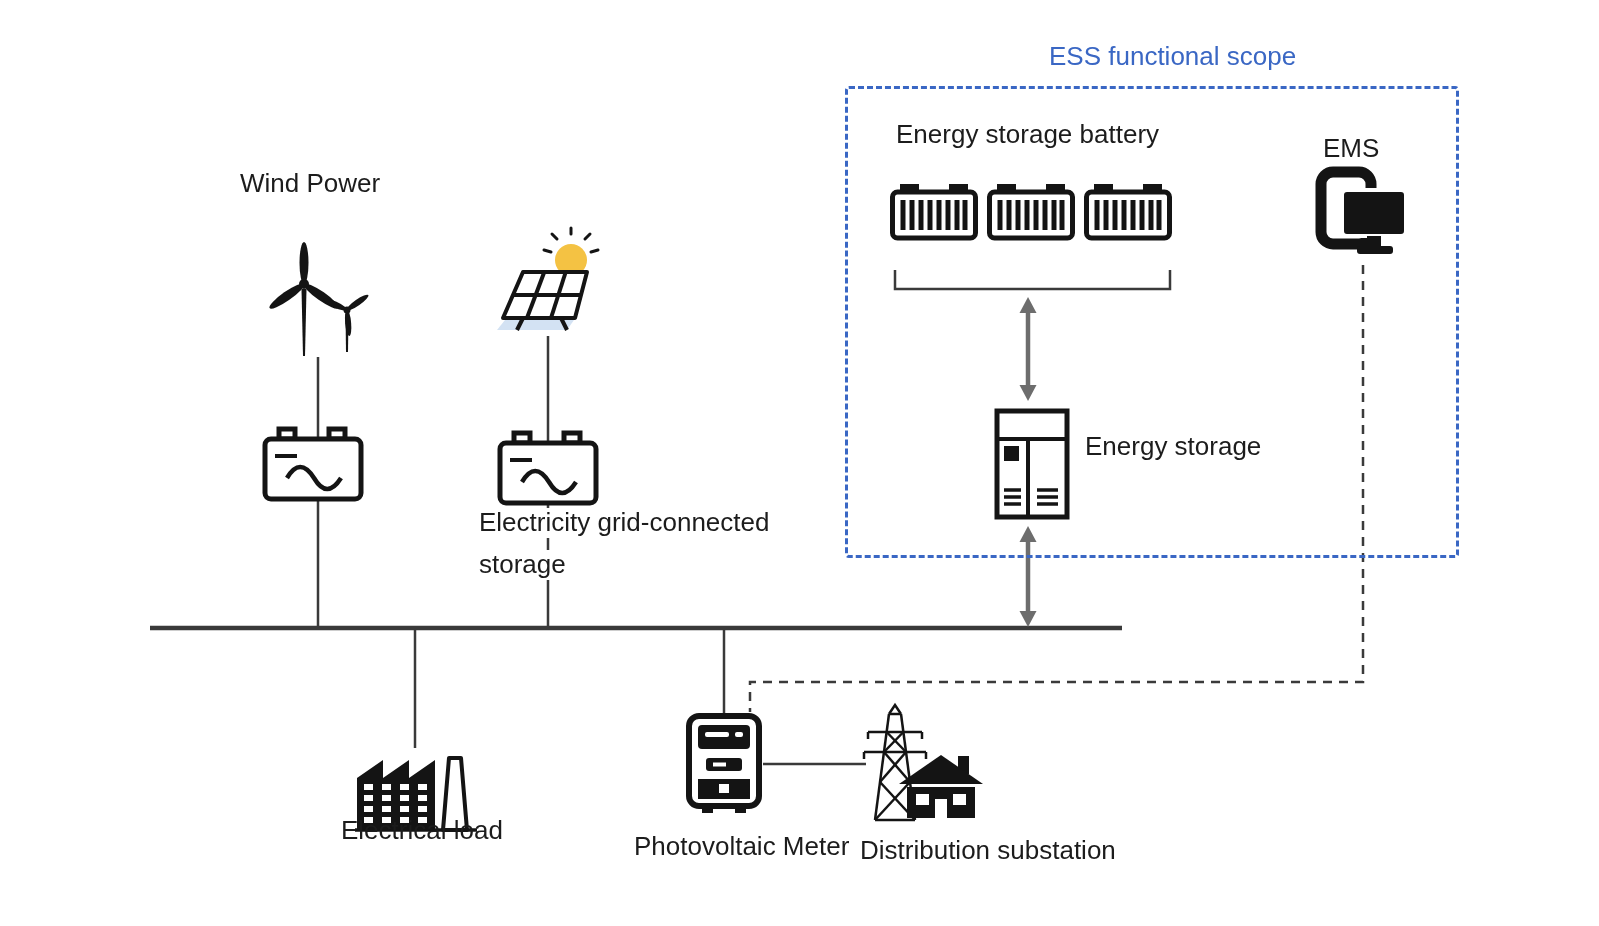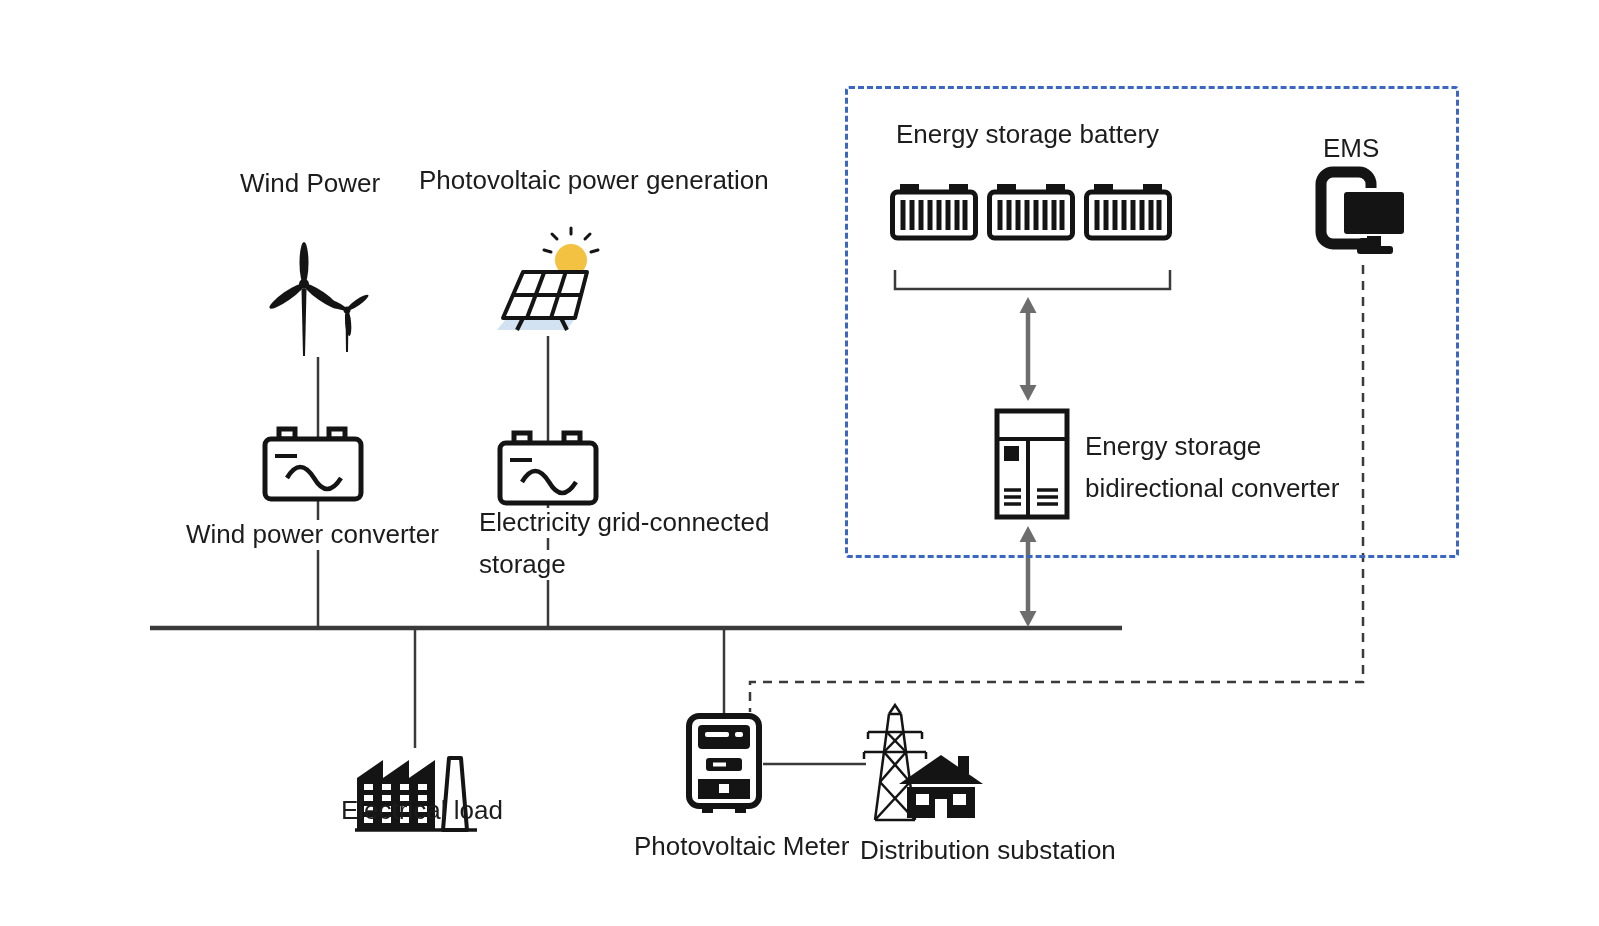--- a/index.html
+++ b/index.html
@@ -51,20 +51,21 @@
       <polygon points="1028,401 1019.5,385 1036.5,385" class="arrow-head"></polygon>
     </g>
     <g>
       <line x1="1028" y1="540" x2="1028" y2="613" class="arrow-line" stroke-width="4.5"></line>
       <polygon points="1028,526 1019.5,542 1036.5,542" class="arrow-head"></polygon>
       <polygon points="1028,627 1019.5,611 1036.5,611" class="arrow-head"></polygon>
     </g>
   </svg>
 
   <div class="scope-box"></div>
+  <div class="lbl accent" style="left:1049px;top:42px">ESS functional scope</div>
 
   <div class="lbl" style="left:240px;top:169px">Wind Power</div>
   <svg class="icon" style="left:252px;top:222px;width:120px;height:136px" viewBox="0 0 120 136">
     <g class="ic-fill">
       <polygon points="49.5,67 54.5,67 53,134 51,134"></polygon>
       <g transform="translate(52,62)">
         <ellipse cx="0" cy="-21" rx="4.5" ry="21"></ellipse>
         <ellipse cx="0" cy="-21" rx="4.5" ry="21" transform="rotate(125)"></ellipse>
         <ellipse cx="0" cy="-21" rx="4.5" ry="21" transform="rotate(235)"></ellipse>
       </g>
@@ -80,23 +81,21 @@
   </svg>
   <svg class="icon" style="left:262px;top:426px;width:102px;height:76px" viewBox="0 0 102 76">
     <g class="ic-stroke-fw" stroke-width="5">
       <rect x="17" y="3" width="16" height="10"></rect>
       <rect x="67" y="3" width="16" height="10"></rect>
       <rect x="3" y="13" width="96" height="60" rx="6"></rect>
     </g>
     <line x1="13" y1="30" x2="35" y2="30" class="ic-stroke" stroke-width="4"></line>
     <path d="M25,52 q13,-22 27,0 q13,22 27,0" class="ic-stroke" stroke-width="4.5"></path>
   </svg>
-  <div class="lbl lbl-bg" style="left:181px;top:520px">Wind power converter</div>
-
-  <div class="lbl" style="left:419px;top:166px">Photovoltaic power generation</div>
+
   <svg class="icon" style="left:487px;top:226px;width:120px;height:112px" viewBox="0 0 120 112">
     <circle cx="84" cy="34" r="16" class="sun"></circle>
     <g class="ic-stroke" stroke-width="3" stroke-linecap="round">
       <line x1="84" y1="8" x2="84" y2="2"></line>
       <line x1="98" y1="13" x2="103" y2="8"></line>
       <line x1="104" y1="26" x2="111" y2="24"></line>
       <line x1="70" y1="13" x2="65" y2="8"></line>
       <line x1="64" y1="26" x2="57" y2="24"></line>
     </g>
     <polygon points="18,94 10,104 80,104 87,94" class="panel-shadow"></polygon>
@@ -184,21 +183,20 @@
     <g class="ic-stroke" stroke-width="3.5">
       <line x1="10" y1="82" x2="27" y2="82"></line>
         <line x1="10" y1="89" x2="27" y2="89"></line>
         <line x1="10" y1="96" x2="27" y2="96"></line>
       <line x1="43" y1="82" x2="64" y2="82"></line>
         <line x1="43" y1="89" x2="64" y2="89"></line>
         <line x1="43" y1="96" x2="64" y2="96"></line>
     </g>
   </svg>
   <div class="lbl" style="left:1085px;top:432px">Energy storage</div>
-  <div class="lbl" style="left:1085px;top:474px">bidirectional converter</div>
 
   <svg class="icon" style="left:355px;top:746px;width:122px;height:88px" viewBox="0 0 122 88">
     <polygon points="2,84 2,32 28,14 28,32 54,14 54,32 80,14 80,84" class="ic-fill"></polygon>
     <g class="w">
       <rect x="9" y="38" width="9" height="6"></rect>
         <rect x="27" y="38" width="9" height="6"></rect>
         <rect x="45" y="38" width="9" height="6"></rect>
         <rect x="63" y="38" width="9" height="6"></rect>
       <rect x="9" y="49" width="9" height="6"></rect>
         <rect x="27" y="49" width="9" height="6"></rect>
@@ -209,21 +207,21 @@
         <rect x="45" y="60" width="9" height="6"></rect>
         <rect x="63" y="60" width="9" height="6"></rect>
       <rect x="9" y="71" width="9" height="6"></rect>
         <rect x="27" y="71" width="9" height="6"></rect>
         <rect x="45" y="71" width="9" height="6"></rect>
         <rect x="63" y="71" width="9" height="6"></rect>
     </g>
     <polygon points="94,12 106,12 112,84 88,84" class="ic-stroke-fw" stroke-width="4" stroke-linejoin="round"></polygon>
     <line x1="0" y1="84" x2="122" y2="84" class="ic-stroke" stroke-width="3.5"></line>
   </svg>
-  <div class="lbl" style="left:341px;top:796px">Electrical load</div>
+  <div class="lbl" style="left:341px;top:816px">Electrical load</div>
 
   <svg class="icon" style="left:685px;top:712px;width:78px;height:102px" viewBox="0 0 78 102">
     <rect x="4" y="4" width="70" height="90" rx="10" class="ic-stroke-fw" stroke-width="6"></rect>
     <rect x="13" y="13" width="52" height="24" rx="4" class="ic-fill"></rect>
     <g class="w">
       <rect x="20" y="20" width="24" height="5" rx="2"></rect>
       <rect x="50" y="20" width="8" height="5" rx="2"></rect>
     </g>
     <rect x="21" y="46" width="36" height="13" rx="3" class="ic-fill"></rect>
     <rect x="28" y="50.5" width="13" height="4" class="w"></rect>

